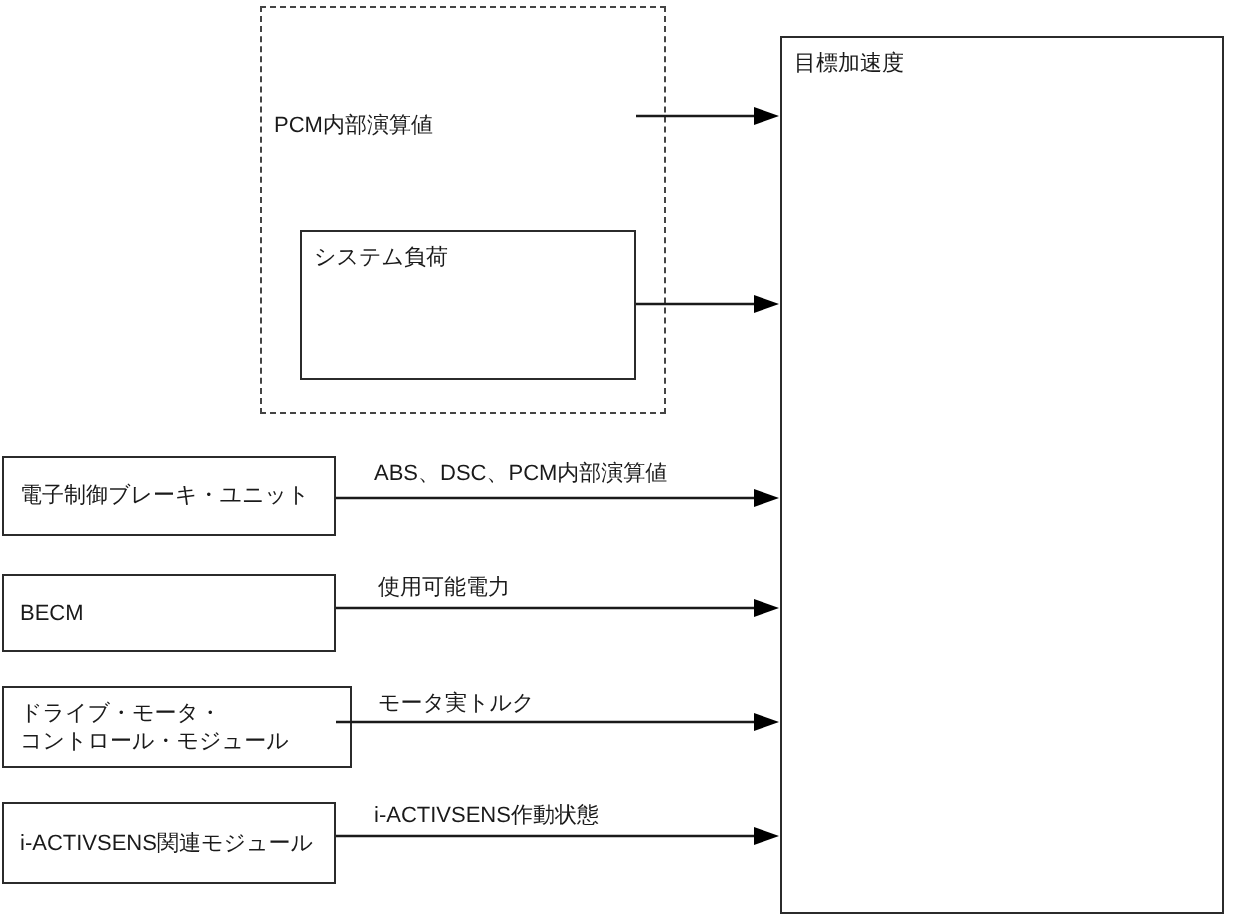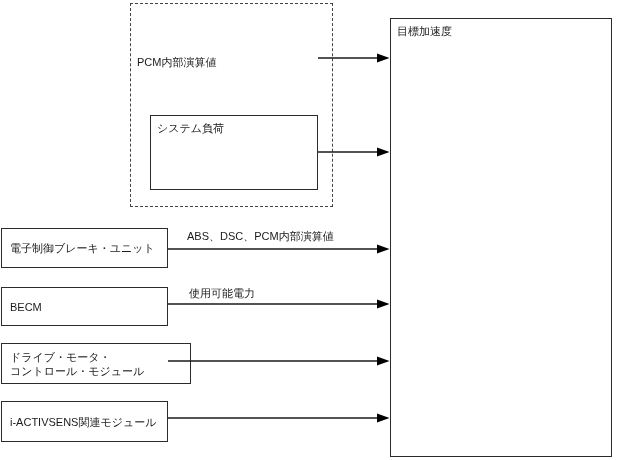--- a/index.html
+++ b/index.html
@@ -72,34 +72,36 @@
   </div>
 
   <div class="abs solid-box box-label-center" style="left:1px; top:228px; width:167px; height:40px;">
     <span>電子制御ブレーキ・ユニット</span>
   </div>
 
   <div class="abs solid-box box-label-center" style="left:1px; top:287px; width:167px; height:39px;">
     <span>BECM</span>
   </div>
 
-  <div class="abs solid-box box-label-center" style="left:1px; top:343px; width:190px; height:41px;">
+  <div class="abs solid-box box-label-center" style="left:1px; top:343px; width:175px; height:41px;">
     <span>ドライブ・モータ・
 コントロール・モジュール</span>
   </div>
 
   <div class="abs solid-box box-label-center" style="left:1px; top:401px; width:167px; height:41px;">
     <span>i-ACTIVSENS関連モジュール</span>
   </div>
 
   <div class="abs signal-label" style="left:187px; top:229px;">ABS、DSC、PCM内部演算値</div>
 
   <div class="abs signal-label" style="left:189px; top:286px;">使用可能電力</div>
 
+  <div class="abs signal-label" style="left:189px; top:344px;">モータ実トルク</div>
 
+  <div class="abs signal-label" style="left:187px; top:400px;">i-ACTIVSENS作動状態</div>
 
   <svg class="overlay" viewBox="0 0 617 460" xmlns="http://www.w3.org/2000/svg">
     <g>
       <line x1="318" y1="58" x2="379" y2="58" stroke="#1a1a1a" stroke-width="1.3"></line>
       <polygon points="377,53.5 389.5,58 377,62.5" fill="#000000"></polygon>
     </g>
     <g>
       <line x1="318" y1="152" x2="379" y2="152" stroke="#1a1a1a" stroke-width="1.3"></line>
       <polygon points="377,147.5 389.5,152 377,156.5" fill="#000000"></polygon>
     </g>

